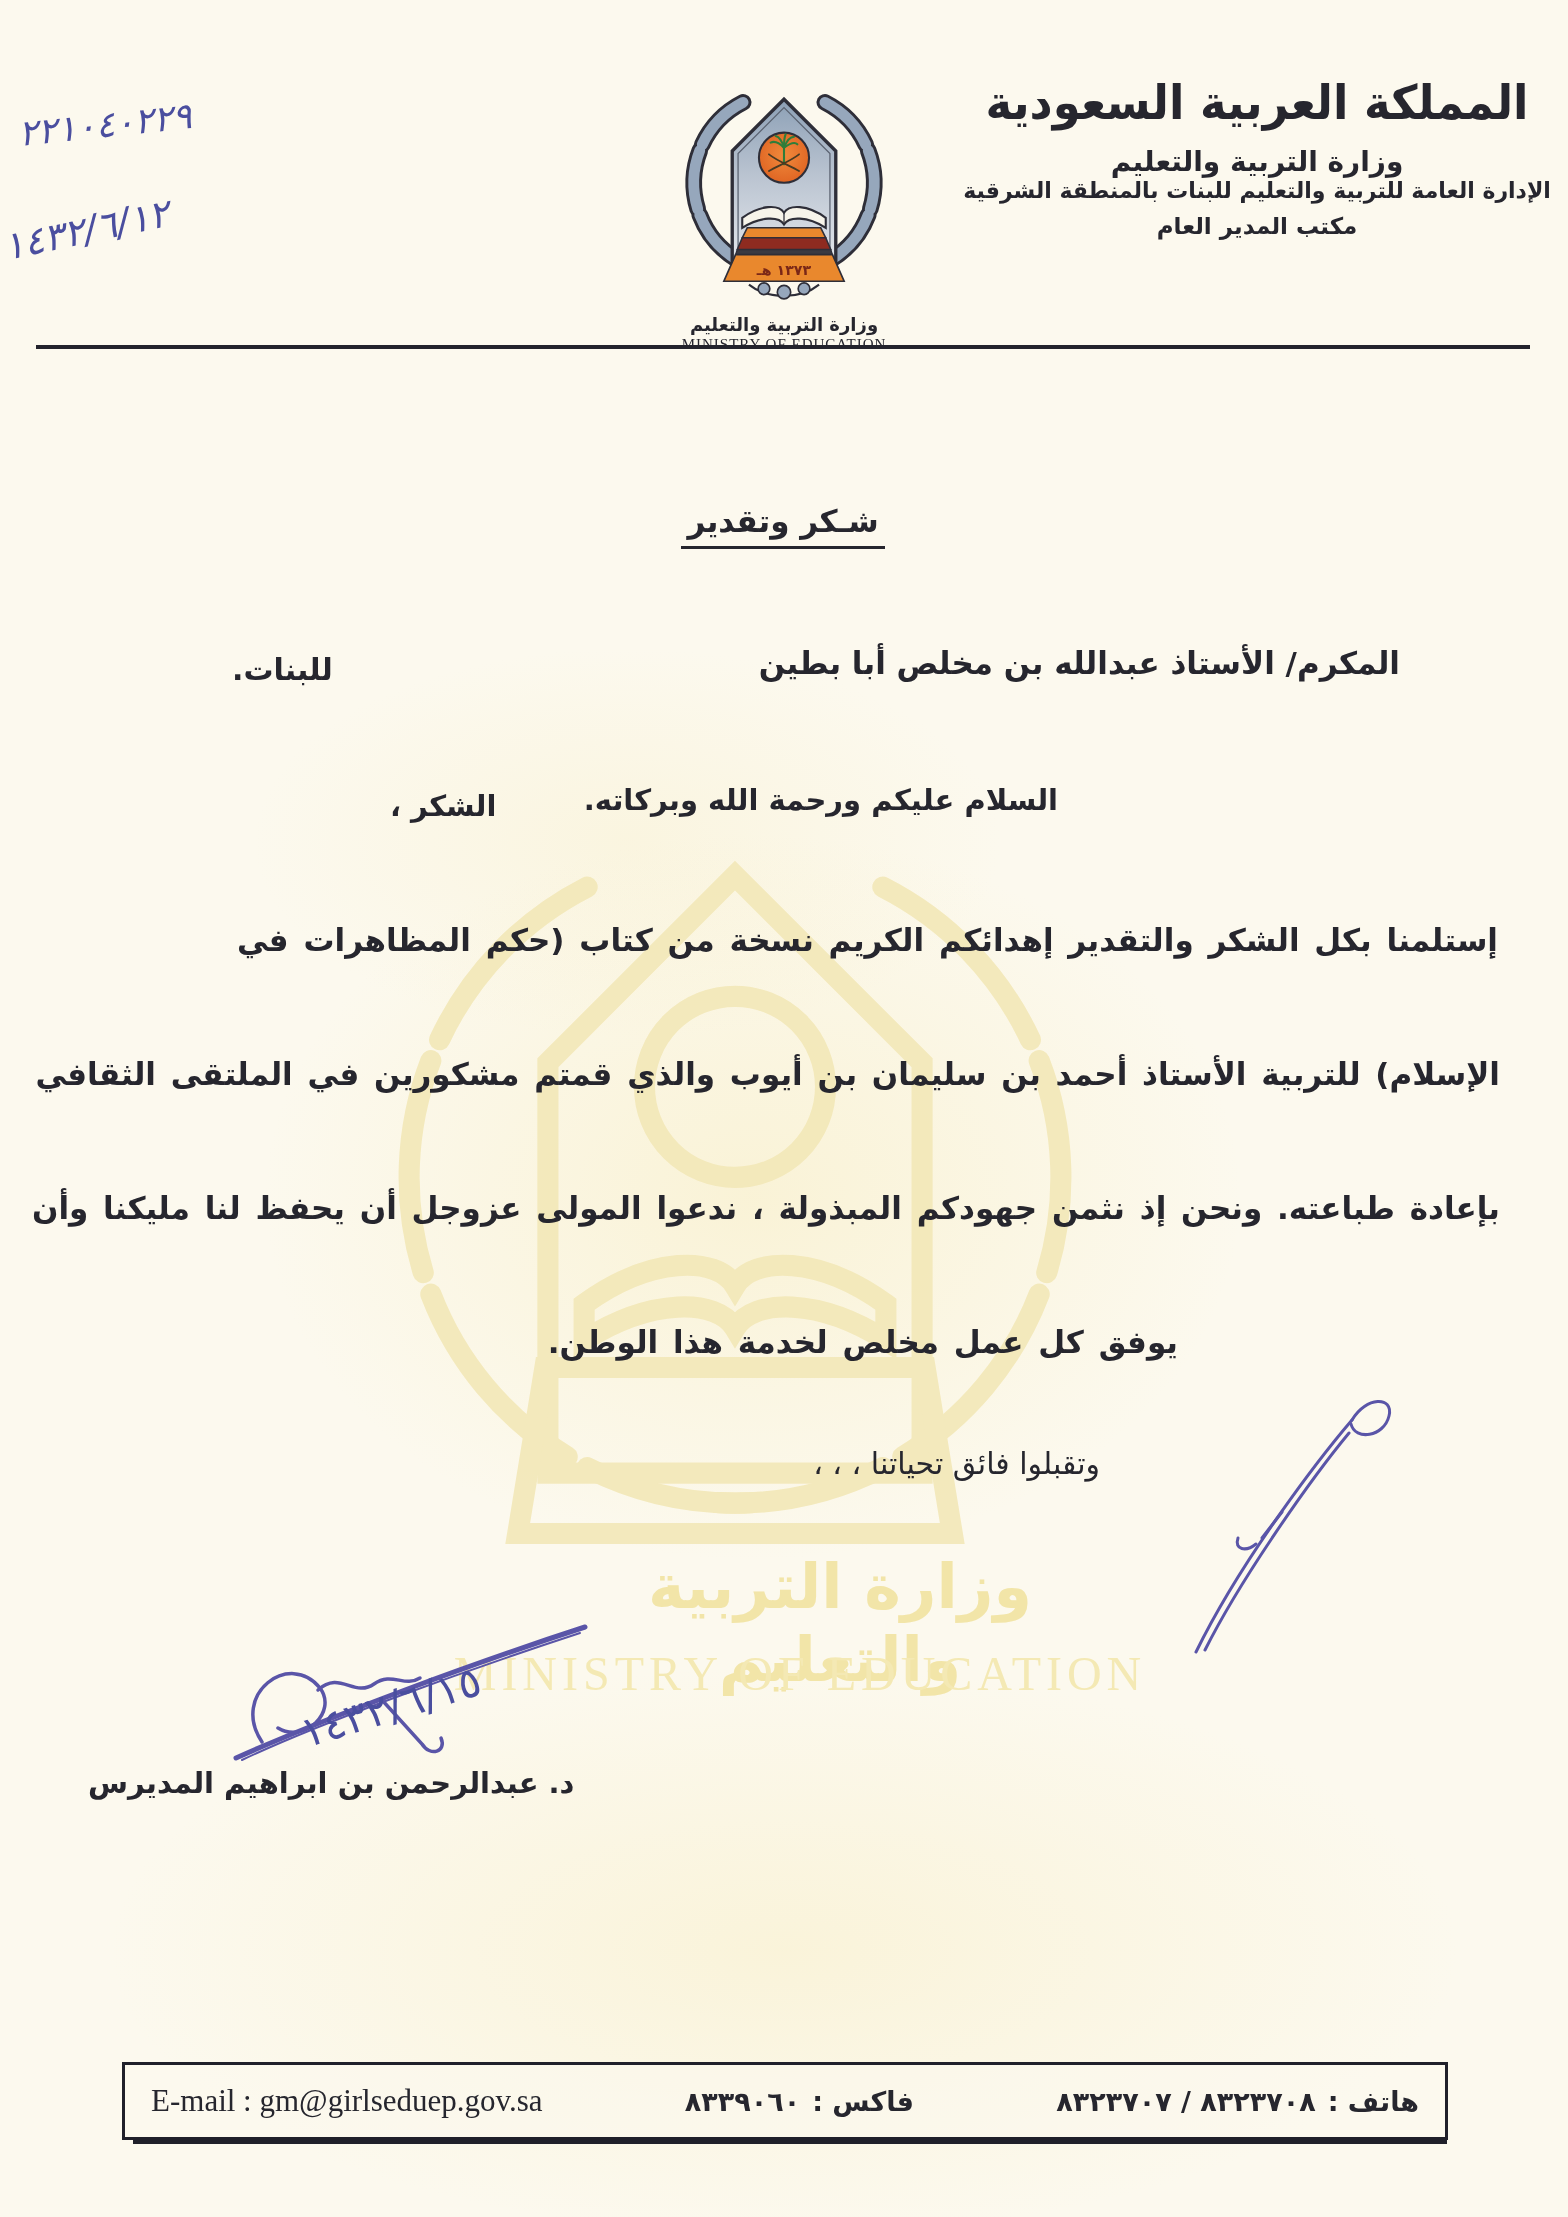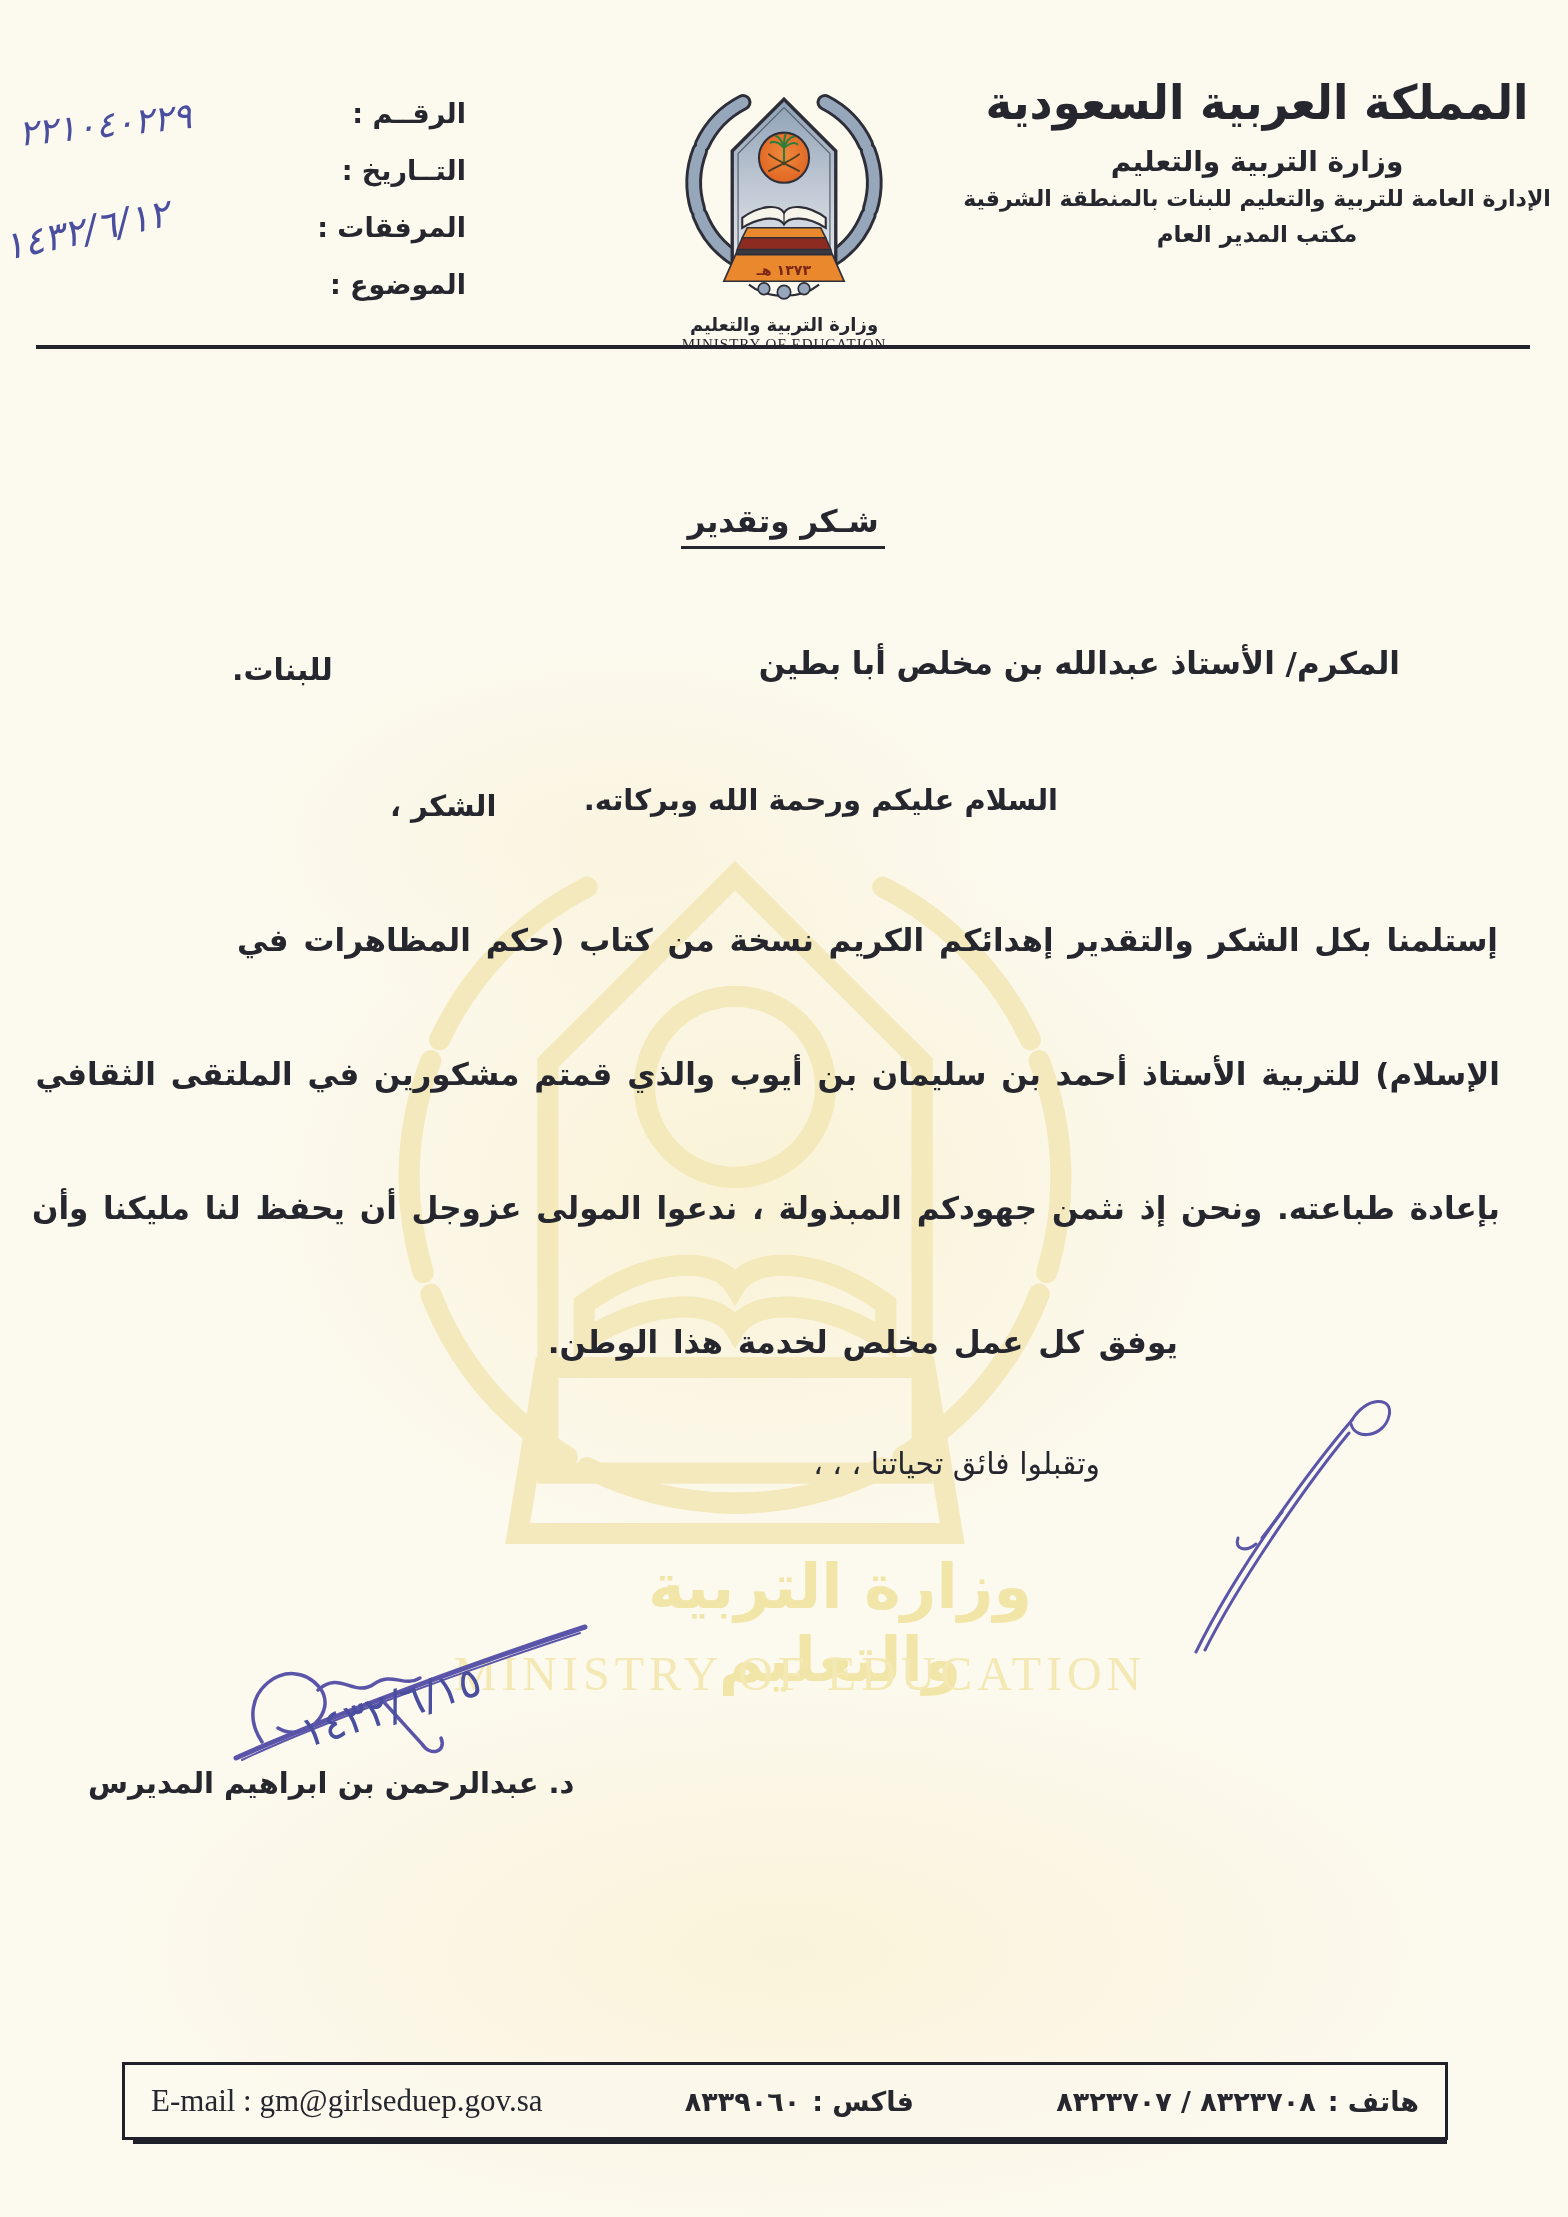--- a/index.html
+++ b/index.html
@@ -16,21 +16,21 @@
       radial-gradient(ellipse 500px 260px at 40% 38%, rgba(246,235,190,0.30), rgba(246,235,190,0) 75%);
   }
   .ar{direction:rtl;}
   .abs{position:absolute;}
   .z2{z-index:2;}
 
   
   .hdr-right{top:76px;right:8px;width:606px;text-align:center;}
   .kingdom{font-size:45px;font-weight:bold;letter-spacing:1px;transform:scaleY(1.05);}
   .ministry{margin-top:16px;font-size:28px;font-weight:bold;}
-  .directorate{margin-top:8px;font-size:22px;font-weight:bold;}
+  .directorate{margin-top:0;font-size:22px;font-weight:bold;}
   .office{margin-top:10px;font-size:23px;font-weight:bold;}
 
   .hdr-logo{top:70px;left:628px;width:312px;text-align:center;}
   .logo-cap-ar{font-size:18px;font-weight:bold;margin-top:2px;}
   .logo-cap-en{font-size:15px;font-family:"Liberation Serif",serif;letter-spacing:1px;margin-top:1px;}
 
   .hdr-fields{top:98px;left:10px;width:456px;}
   .fld-row{position:relative;height:57px;}
   .fld-label{position:absolute;right:0;top:0;font-size:27px;font-weight:bold;direction:rtl;white-space:nowrap;}
   .hand{color:#4a4e9f;font-style:italic;white-space:nowrap;}
@@ -175,34 +175,20 @@
 
       <path d="M-42,122 C-20,140 20,140 42,122" fill="none" stroke="#2e2e38" stroke-width="2.5"></path>
       <circle cx="-24" cy="127" r="7" fill="#96a7bc" stroke="#2e2e38" stroke-width="2"></circle>
       <circle cx="0" cy="131" r="8" fill="#96a7bc" stroke="#2e2e38" stroke-width="2"></circle>
       <circle cx="24" cy="127" r="7" fill="#96a7bc" stroke="#2e2e38" stroke-width="2"></circle>
     </svg>
     <div class="ar logo-cap-ar">وزارة التربية والتعليم</div>
     <div class="logo-cap-en">MINISTRY OF EDUCATION</div>
   </div>
 
-  <div class="abs z2 hdr-fields">
-    <div class="fld-row">
-      <span class="fld-label">الرقــم :</span>
-    </div>
-    <div class="fld-row">
-      <span class="fld-label">التــاريخ :</span>
-    </div>
-    <div class="fld-row">
-      <span class="fld-label">المرفقات :</span>
-    </div>
-    <div class="fld-row">
-      <span class="fld-label">الموضوع :</span>
-    </div>
-  </div>
   <div class="abs z2 hand hand-num">٢٢١٠٤٠٢٢٩</div>
   <div class="abs z2 hand hand-date">١٤٣٢/٦/١٢</div>
 
   <div class="abs z2 hdr-divider"></div>
 
   <div class="abs z2 ar title-wrap">
     <span class="title-inner">شـكر وتقدير</span>
   </div>
 
   <div class="abs z2 ar addressee">المكرم/ الأستاذ عبدالله بن مخلص أبا بطين</div>

